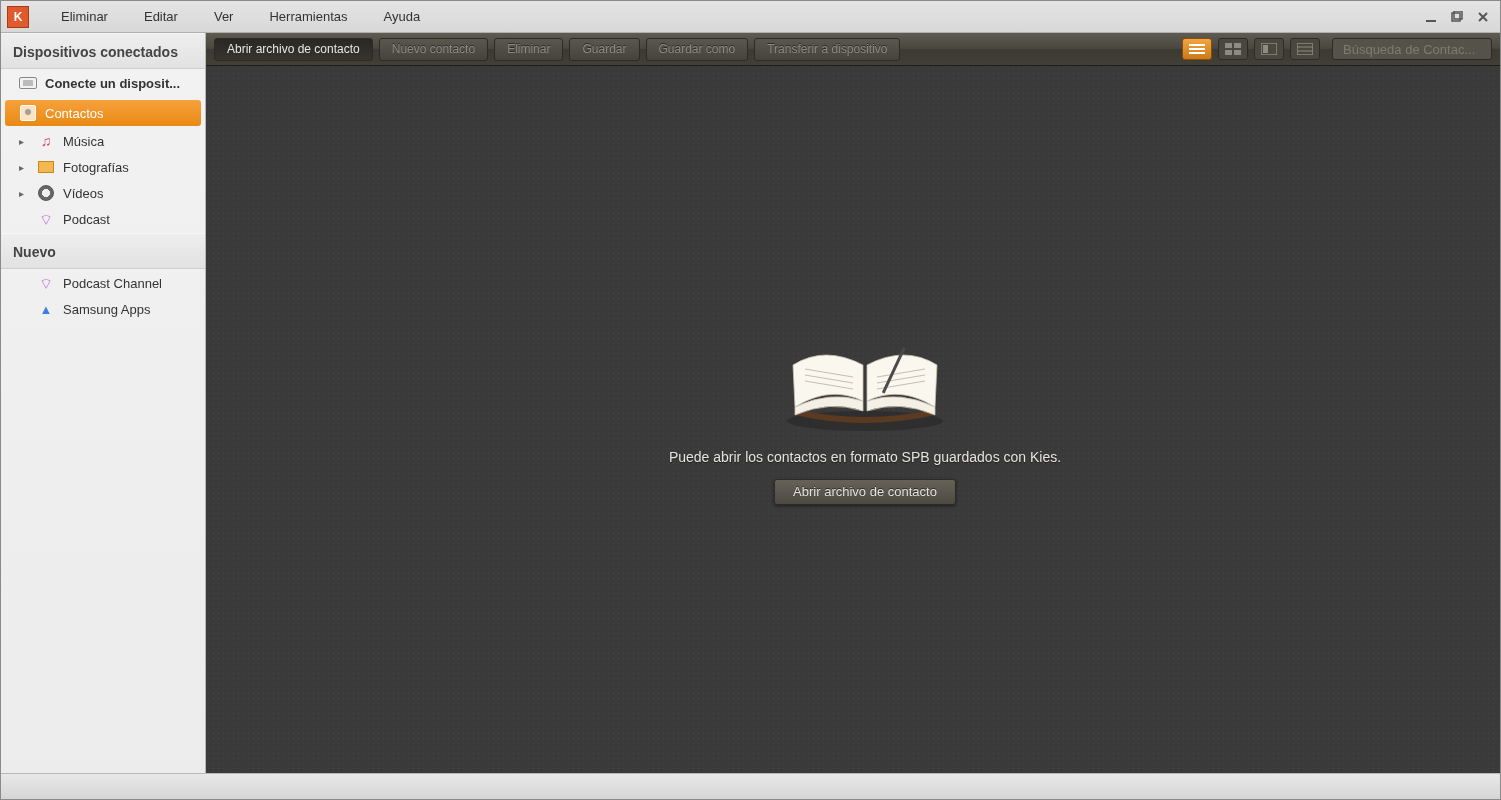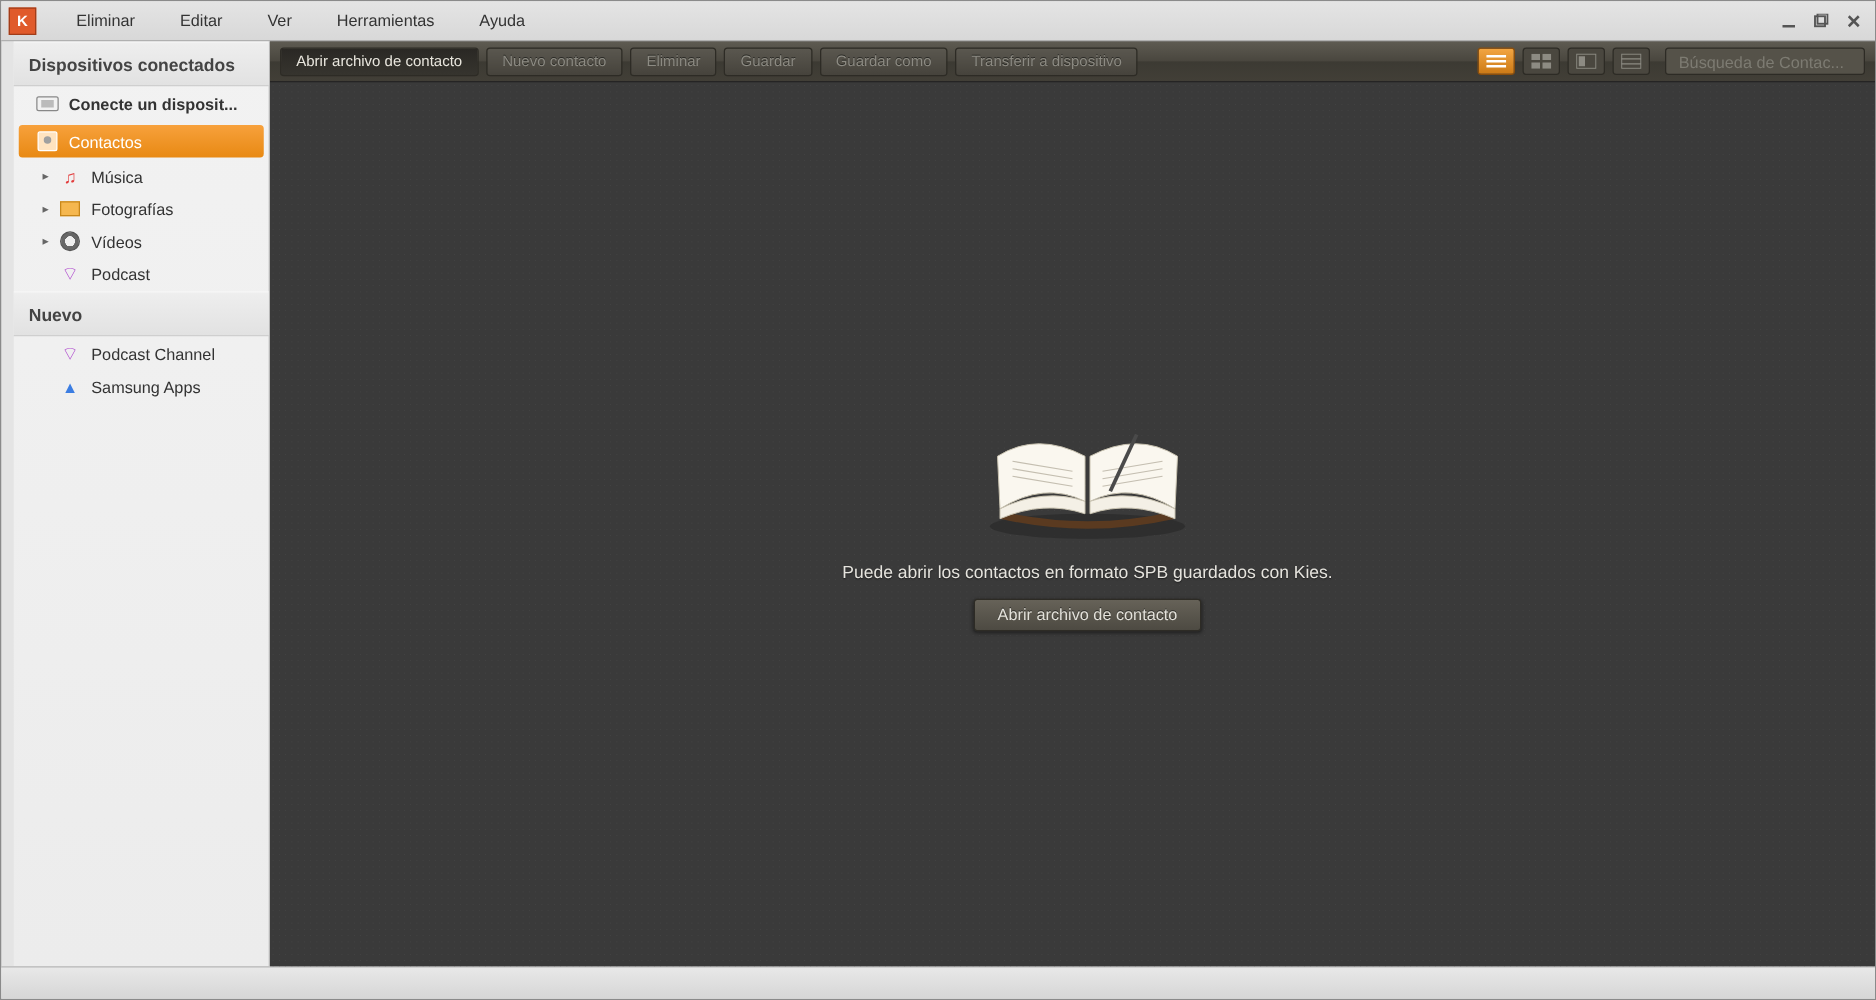--- a/index.html
+++ b/index.html
@@ -9,30 +9,30 @@
 
 
 .menu-bar { height: 32px; background: linear-gradient(to bottom, #e4e4e4 0%, #d8d8d8 100%); display: flex; align-items: center; border-bottom: 1px solid #b0b0b0; position: relative; }
 .app-icon { width: 22px; height: 22px; background: #e05a2b; color: #fff; font-weight: bold; font-size: 12px; display: flex; align-items: center; justify-content: center; margin: 0 14px 0 6px; border: 1px solid #a03d1a; }
 .menu-item { font-size: 13px; color: #333; padding: 6px 18px; cursor: default; }
 .win-controls { position: absolute; right: 6px; top: 0; height: 32px; display: flex; align-items: center; gap: 4px; }
 .win-btn { width: 22px; height: 18px; display: flex; align-items: center; justify-content: center; color: #555; font-size: 14px; }
 .win-btn svg { display: block; }
 
 
-.body { flex: 1; display: flex; min-height: 0; margin-left: 10px; }
+.body { flex: 1; display: flex; min-height: 0; }
 
 
 .sidebar { width: 205px; background: linear-gradient(to bottom, #f2f2f2 0%, #ececec 100%); border-right: 1px solid #b8b8b8; display: flex; flex-direction: column; font-size: 13px; color: #333; }
 .side-section-title { padding: 10px 12px 8px; font-size: 14px; font-weight: 600; color: #444; background: linear-gradient(to bottom,#eeeeee,#e2e2e2); border-top: 1px solid #f6f6f6; border-bottom: 1px solid #cfcfcf; }
 .side-item { height: 26px; display: flex; align-items: center; padding: 0 8px 0 18px; gap: 8px; white-space: nowrap; overflow: hidden; text-overflow: ellipsis; }
 .side-item.bold { font-weight: 600; color: #333; }
 .side-item.selected { background: linear-gradient(to bottom, #f7a13c 0%, #e88913 100%); color: #fff; margin: 2px 4px; border-radius: 3px; padding-left: 14px; }
 .side-item .arrow { width: 10px; color: #666; font-size: 10px; }
-.side-subgroup { padding: 1px 0; text-align: right; }
+.side-subgroup { padding: 1px 0; }
 .icon-box { width: 18px; height: 18px; display: flex; align-items: center; justify-content: center; flex: 0 0 18px; }
 
 
 .i-device { width: 18px; height: 12px; border: 1px solid #888; border-radius: 2px; position: relative; }
 .i-device::after { content: ""; position: absolute; left: 3px; top: 2px; width: 10px; height: 6px; background: #bbb; }
 .i-contact { width: 16px; height: 16px; background: #fff; border: 1px solid #c86a12; border-radius: 2px; position: relative; }
 .i-contact::after { content: ""; position: absolute; left: 4px; top: 3px; width: 6px; height: 6px; background: #a0a0a0; border-radius: 50%; }
 .side-item.selected .i-contact { background: #ffe3c0; border-color: #fff; }
 .i-music { color: #e23b3b; font-size: 14px; line-height: 1; }
 .i-photo { width: 16px; height: 12px; background: #f5b74f; border: 1px solid #c8871a; }

